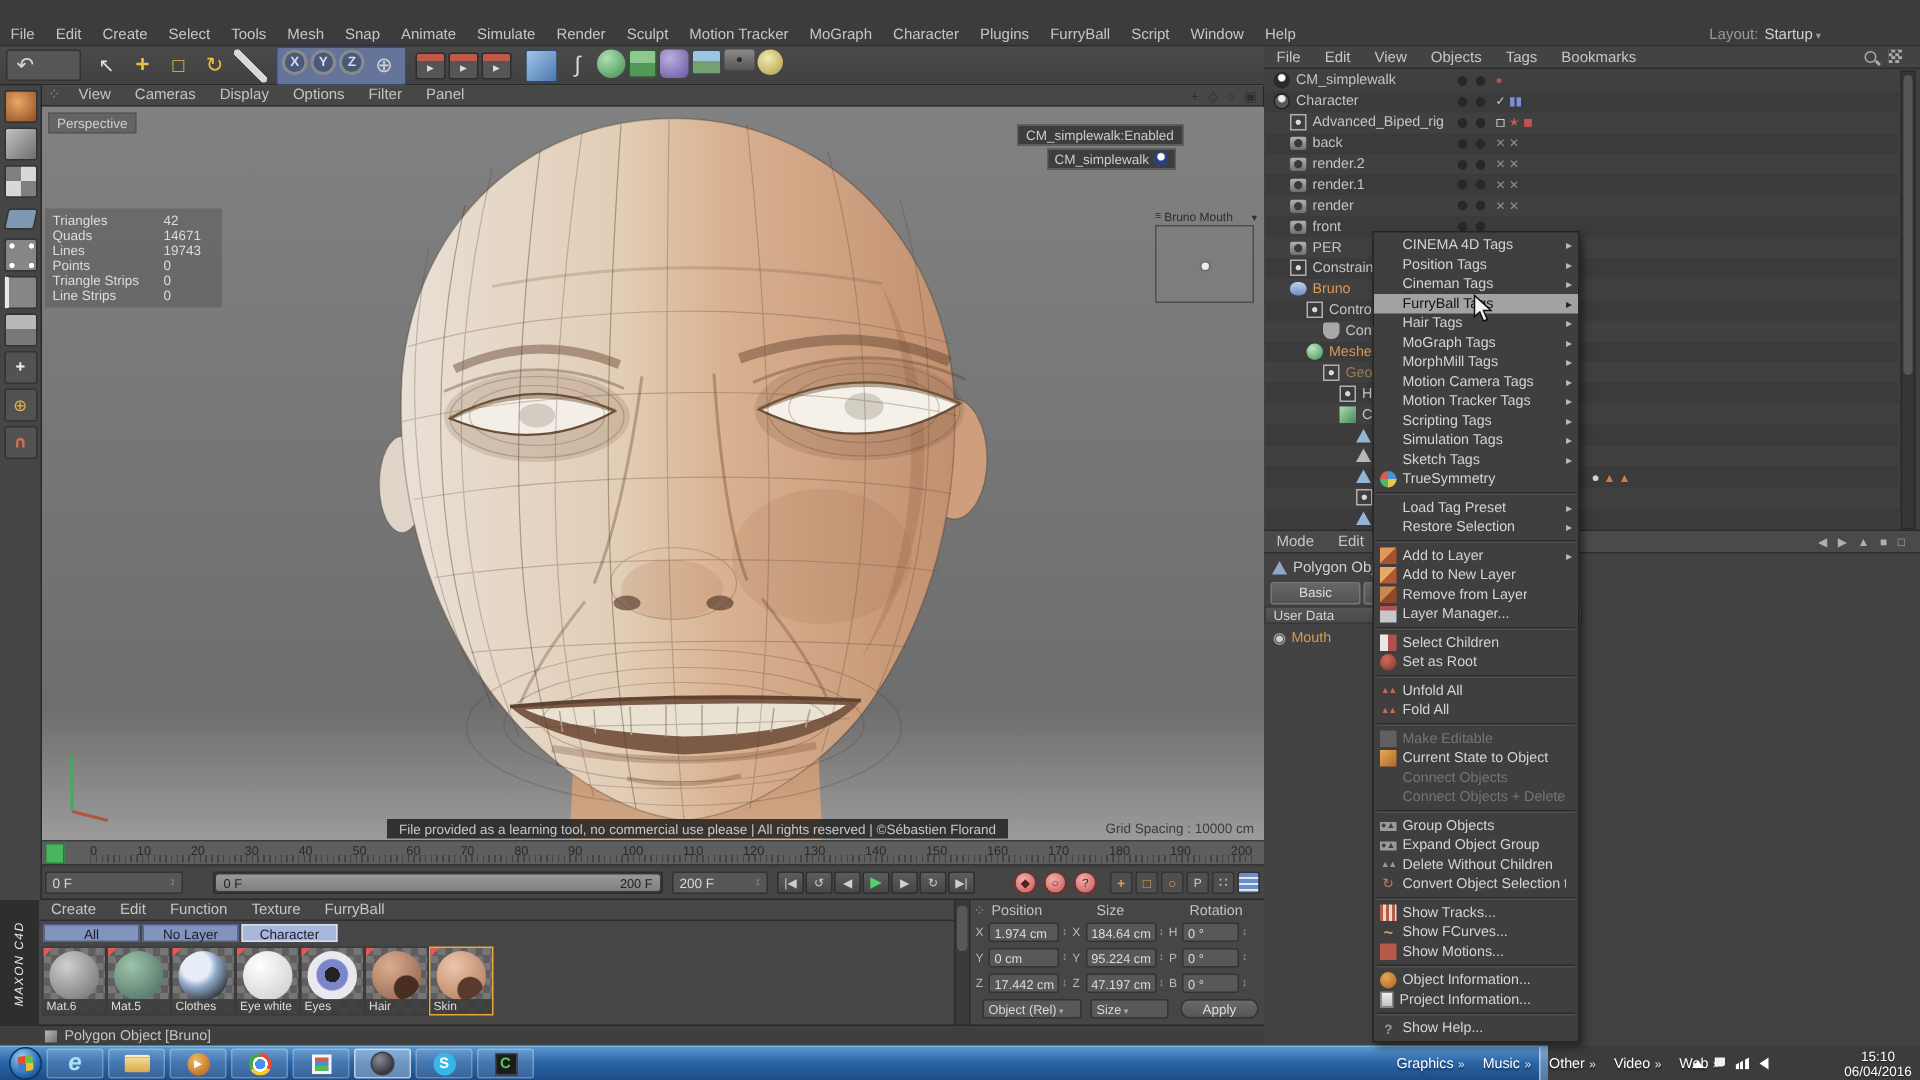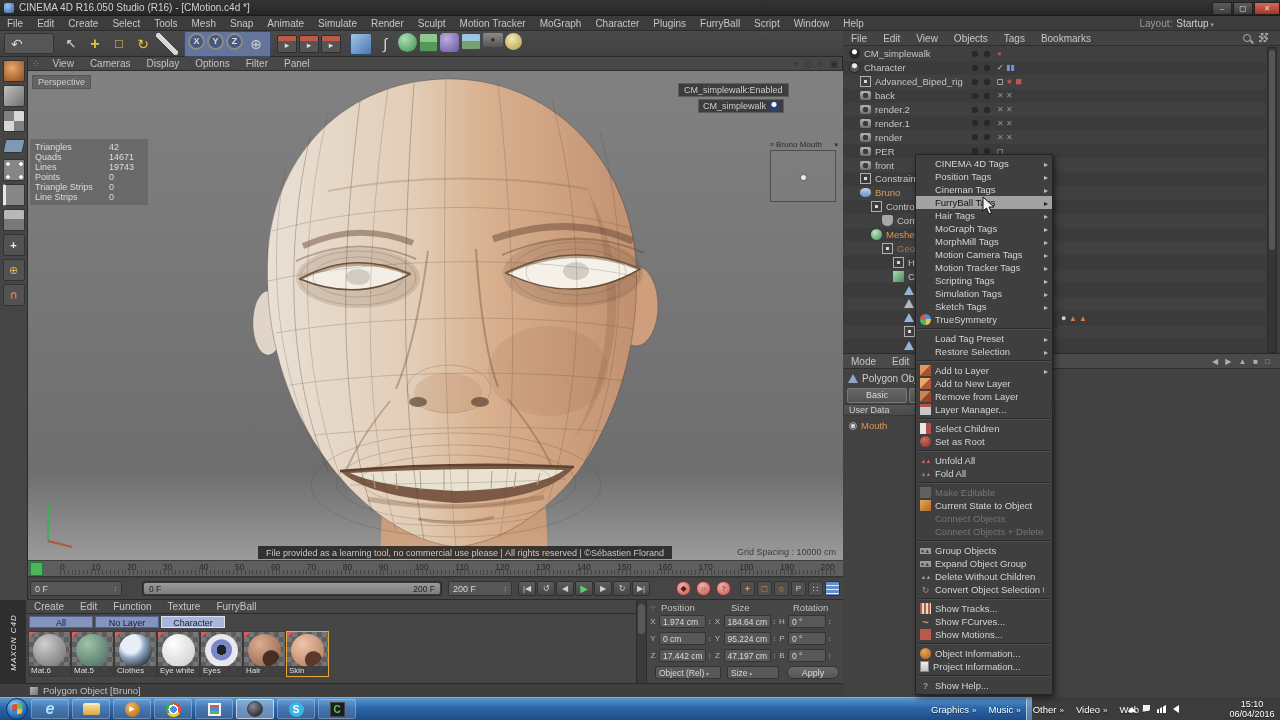--- a/index.html
+++ b/index.html
@@ -265,29 +265,20 @@
 .tray-net{width:9px;height:8px;background:linear-gradient(90deg,#fff 0 2px,transparent 2px 3px,#fff 3px 5px,transparent 5px 6px,#fff 6px 8px);clip-path:polygon(0 60%,100% 0,100% 100%,0 100%)}
 .tray-vol{width:0;height:0;border-top:4px solid transparent;border-bottom:4px solid transparent;border-right:6px solid #fff}
 .clock{position:absolute;left:1226px;width:52px;text-align:center;color:#fff;font-size:9px;line-height:10px;text-shadow:0 1px 1px rgba(0,0,0,.5)}
 .show-desktop{position:absolute;right:0;top:0;width:6px;height:23px;background:rgba(255,255,255,.25);border-left:1px solid rgba(255,255,255,.5)}
 </style>
 </head>
 <body>
 
 <div id="screen">
 
-  <div class="abs title-bar">
-    <span class="app-icon"></span>
-    <span class="title-text">CINEMA 4D R16.050 Studio (R16) - [CMotion.c4d *]</span>
-    <span class="win-btns">
-      <span class="win-btn min"></span>
-      <span class="win-btn max"></span>
-      <span class="win-btn close"></span>
-    </span>
-  </div>
 
   <div class="abs menu-bar">
 
     <span class="layout-right">
       <span class="layout-lbl">Layout:</span>
       <span class="layout-val">Startup</span>
     </span>
   <span class="mi">File</span>
       <span class="mi">Edit</span>
       <span class="mi">Create</span>
@@ -765,30 +756,30 @@
 
         <div class="om-row ind1">
           <span class="oi oi-camera"></span>
           <span class="om-label">render</span>
           <span class="dots"></span>
           <span class="om-tags t-xx"></span>
         </div>
 
         <div class="om-row ind1">
           <span class="oi oi-camera"></span>
-          <span class="om-label">PER</span>
-          <span class="dots"></span>
-          <span class="om-tags t-dash"></span>
+          <span class="om-label">front</span>
+          <span class="dots"></span>
+          <span class="om-tags"></span>
         </div>
 
         <div class="om-row ind1">
           <span class="oi oi-camera"></span>
-          <span class="om-label">front</span>
-          <span class="dots"></span>
-          <span class="om-tags"></span>
+          <span class="om-label">PER</span>
+          <span class="dots"></span>
+          <span class="om-tags t-dash"></span>
         </div>
 
         <div class="om-row ind1">
           <span class="oi oi-null"></span>
           <span class="om-label">Constrained</span>
           <span class="dots"></span>
           <span class="om-tags"></span>
         </div>
 
         <div class="om-row ind1 orange">

